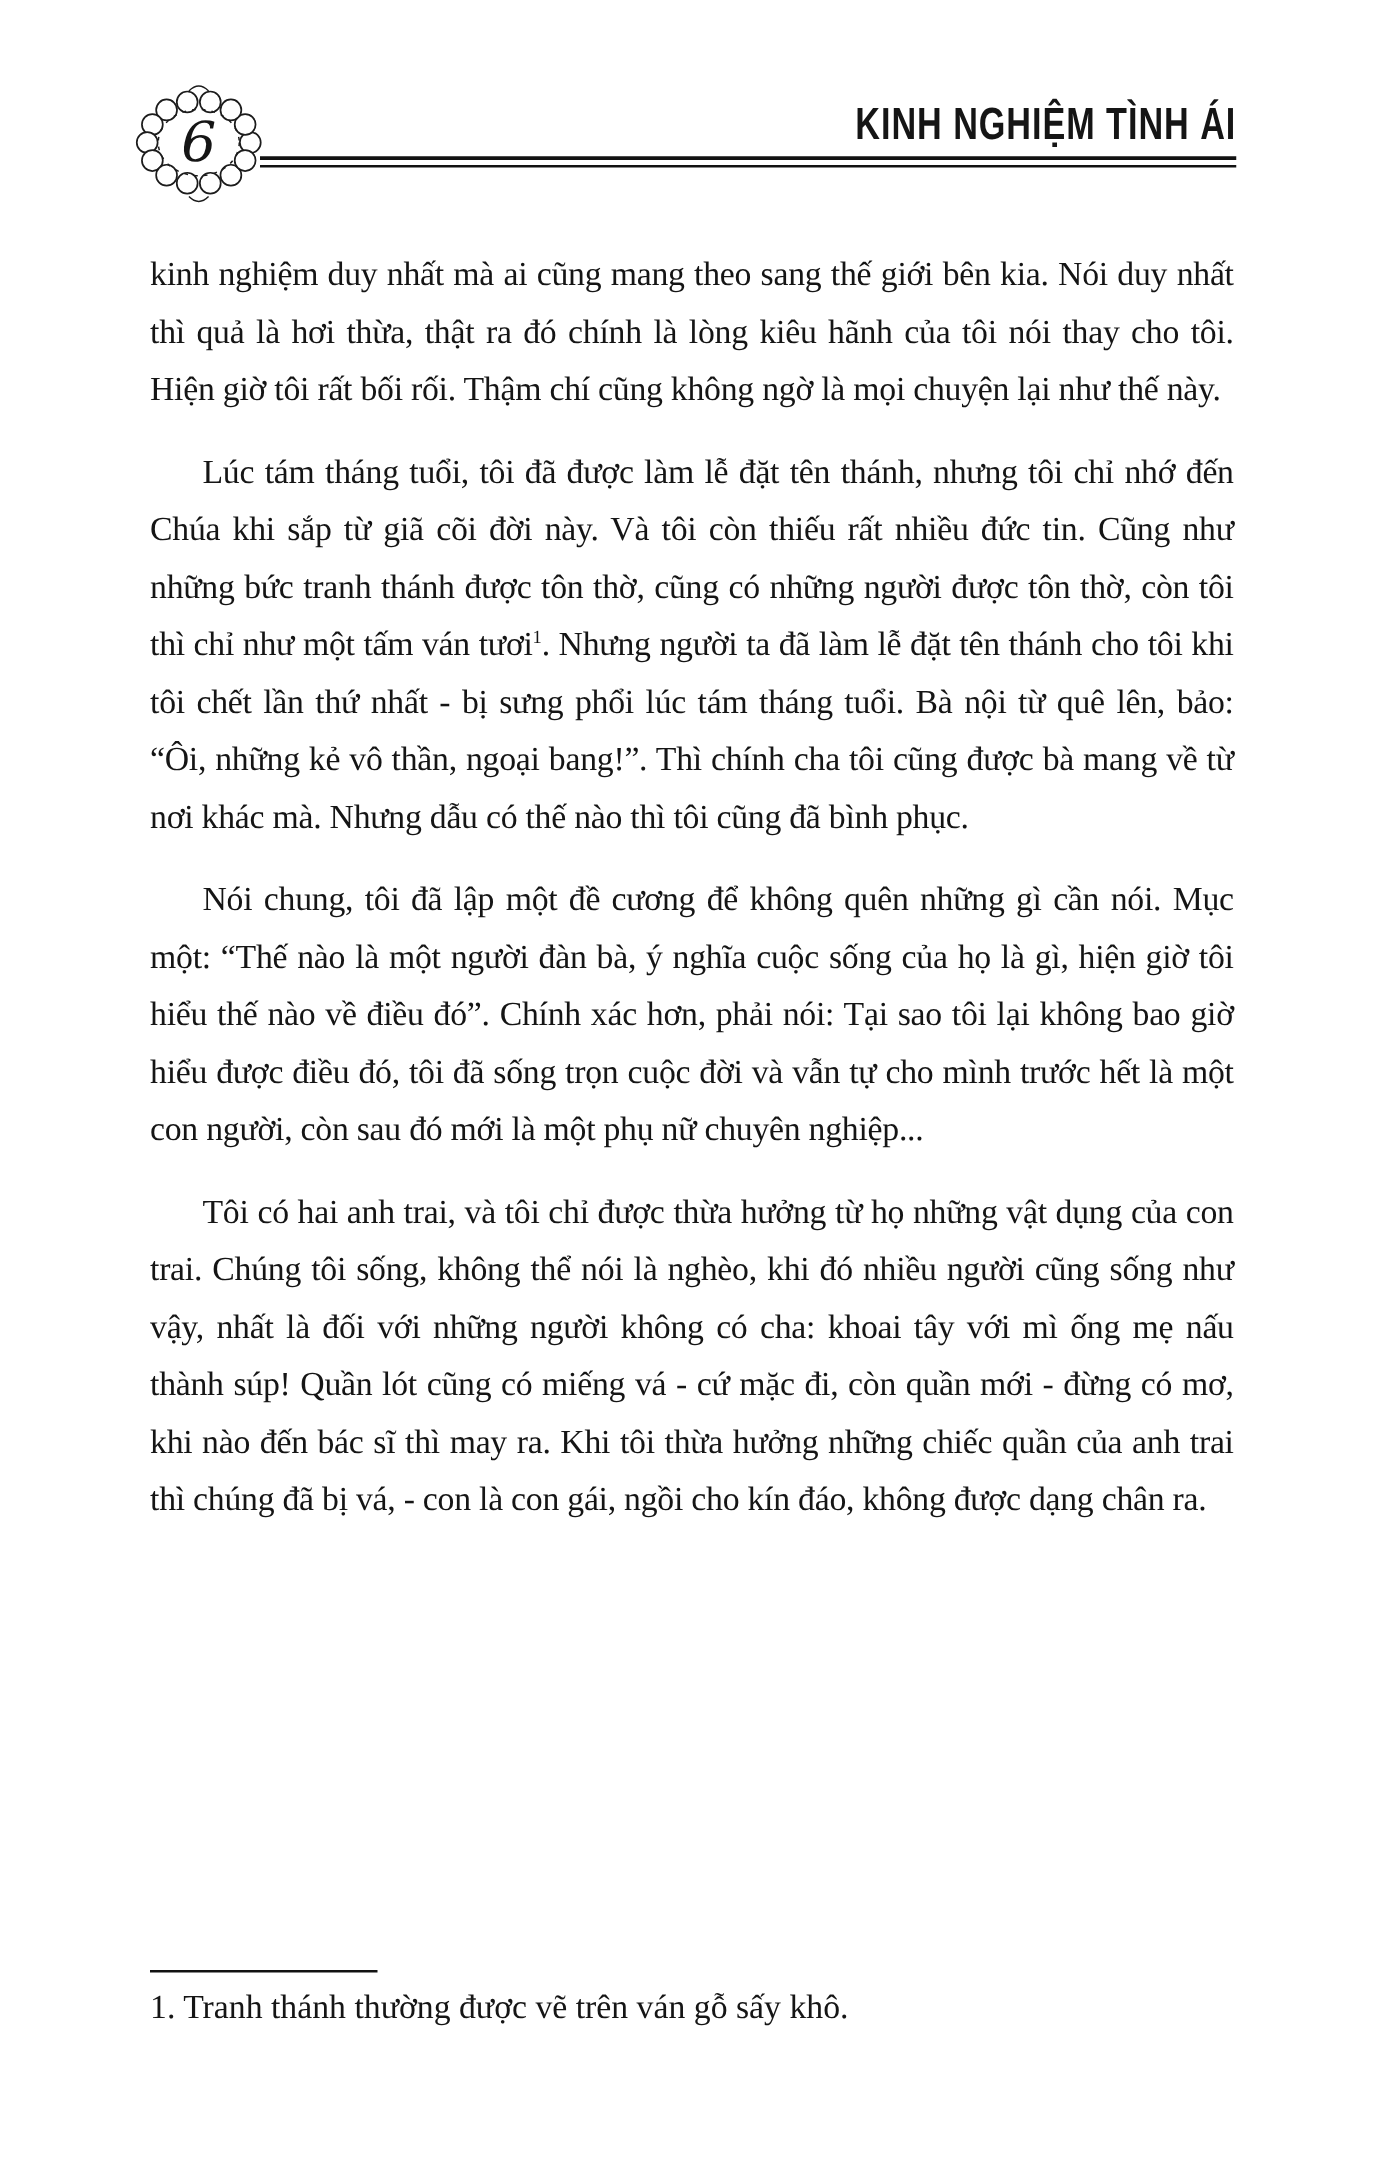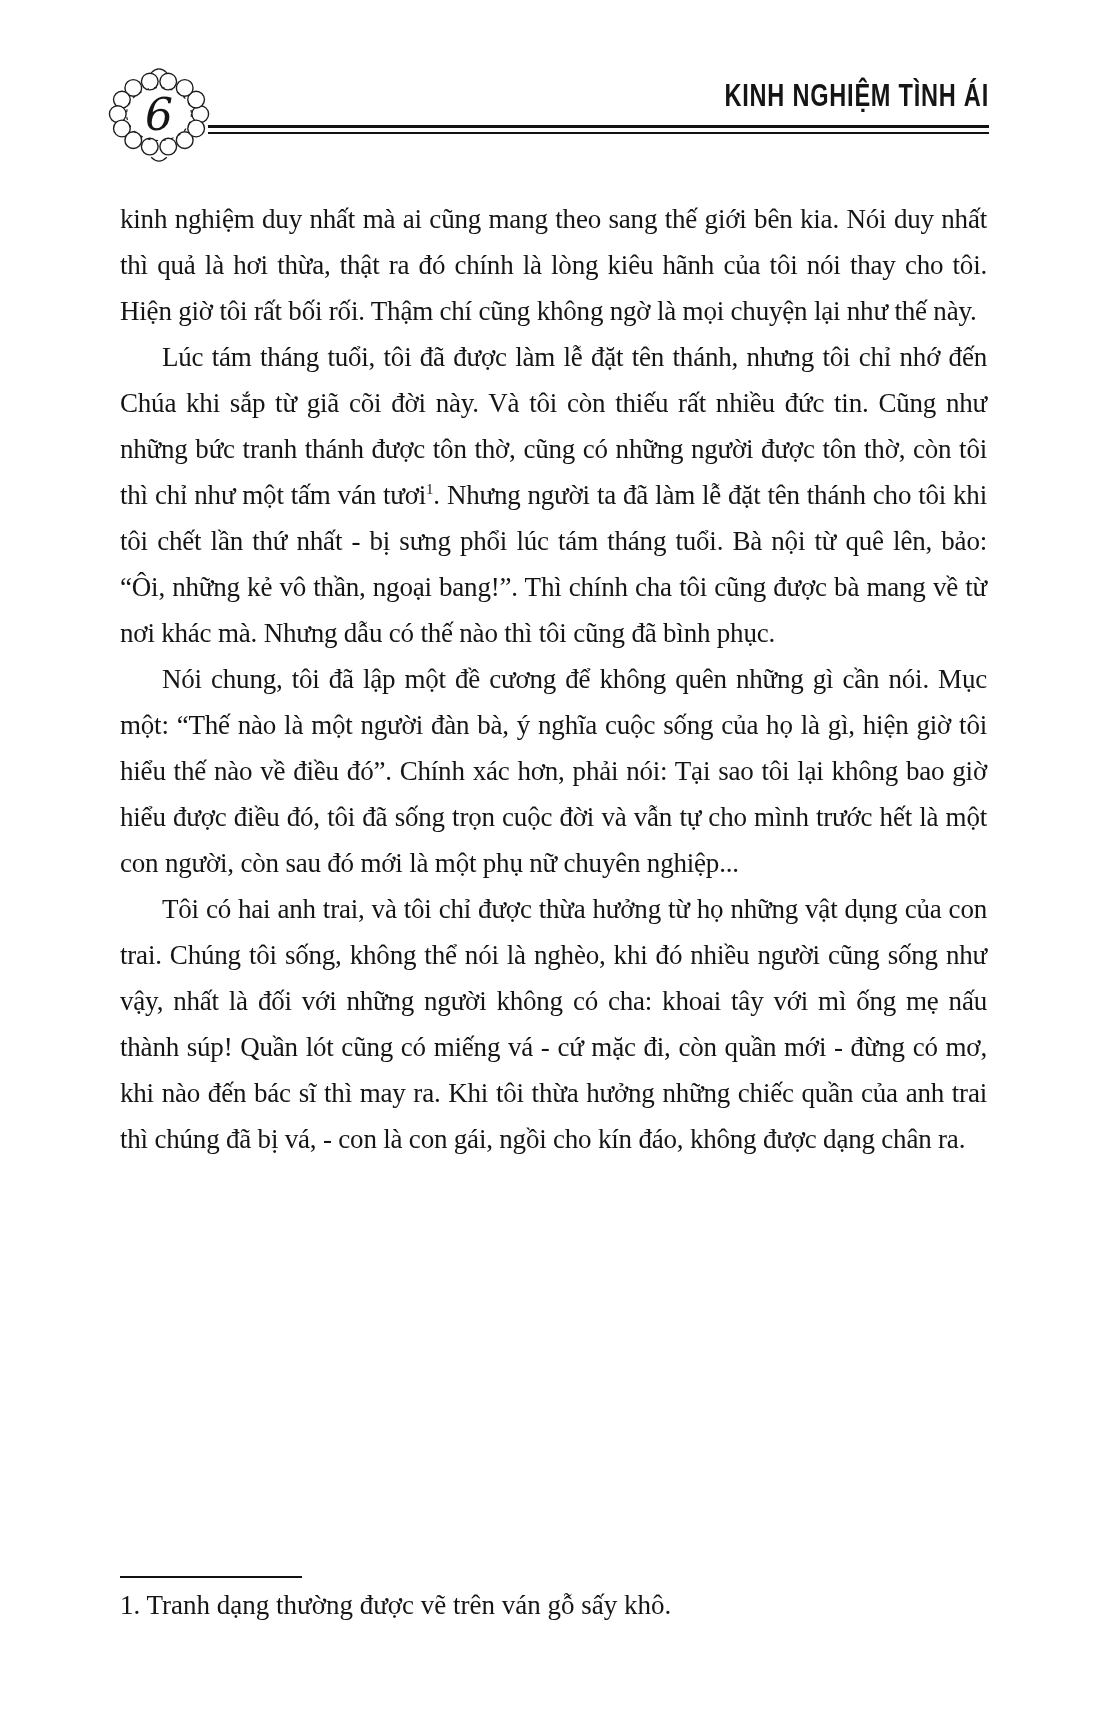--- a/index.html
+++ b/index.html
@@ -50,21 +50,21 @@
     border-bottom: 2px solid #121212;
     z-index: 1;
   }
   .running-title {
     position: absolute;
     top: 78px;
     right: 114px;
     text-align: right;
     font-family: "Liberation Sans", sans-serif;
     font-weight: 700;
-    font-size: 31px;
+    font-size: 36px;
     letter-spacing: 1px;
     white-space: nowrap;
   }
   .running-title .squeeze {
     display: inline-block;
     transform: scaleX(0.76);
     transform-origin: 100% 50%;
   }
 
   
@@ -72,21 +72,21 @@
     position: absolute;
     left: 120px;
     right: 116px;
     top: 196px;
     font-size: 27px;
     line-height: 46px;
     text-align: justify;
     letter-spacing: -0.2px;
   }
   .body-text p { margin: 0; }
-  .body-text p + p { }
+  .body-text p + p { margin-top: 20px; }
   .body-text p.indent { text-indent: 42px; }
   sup.fn-mark {
     font-size: 0.55em;
     line-height: 0;
     vertical-align: super;
   }
 
   
   .footnote-section {
     position: absolute;
@@ -146,16 +146,16 @@
 
   <main class="body-text">
     <p>kinh nghiệm duy nhất mà ai cũng mang theo sang thế giới bên kia. Nói duy nhất thì quả là hơi thừa, thật ra đó chính là lòng kiêu hãnh của tôi nói thay cho tôi. Hiện giờ tôi rất bối rối. Thậm chí cũng không ngờ là mọi chuyện lại như thế này.</p>
     <p class="indent"><span>Lúc tám tháng tuổi, tôi đã được làm lễ đặt tên thánh, nhưng tôi chỉ nhớ đến Chúa khi sắp từ giã cõi đời này. Và tôi còn thiếu rất nhiều đức tin. Cũng như những bức tranh thánh được tôn thờ, cũng có những người được tôn thờ, còn tôi thì chỉ như một tấm ván tươi</span><sup class="fn-mark">1</sup><span>. Nhưng người ta đã làm lễ đặt tên thánh cho tôi khi tôi chết lần thứ nhất - bị sưng phổi lúc tám tháng tuổi. Bà nội từ quê lên, bảo: “Ôi, những kẻ vô thần, ngoại bang!”. Thì chính cha tôi cũng được bà mang về từ nơi khác mà. Nhưng dẫu có thế nào thì tôi cũng đã bình phục.</span></p>
     <p class="indent">Nói chung, tôi đã lập một đề cương để không quên những gì cần nói. Mục một: “Thế nào là một người đàn bà, ý nghĩa cuộc sống của họ là gì, hiện giờ tôi hiểu thế nào về điều đó”. Chính xác hơn, phải nói: Tại sao tôi lại không bao giờ hiểu được điều đó, tôi đã sống trọn cuộc đời và vẫn tự cho mình trước hết là một con người, còn sau đó mới là một phụ nữ chuyên nghiệp...</p>
     <p class="indent">Tôi có hai anh trai, và tôi chỉ được thừa hưởng từ họ những vật dụng của con trai. Chúng tôi sống, không thể nói là nghèo, khi đó nhiều người cũng sống như vậy, nhất là đối với những người không có cha: khoai tây với mì ống mẹ nấu thành súp! Quần lót cũng có miếng vá - cứ mặc đi, còn quần mới - đừng có mơ, khi nào đến bác sĩ thì may ra. Khi tôi thừa hưởng những chiếc quần của anh trai thì chúng đã bị vá, - con là con gái, ngồi cho kín đáo, không được dạng chân ra.</p>
   </main>
 
   <footer class="footnote-section">
     <div class="footnote-rule"></div>
-    <p class="footnote-text"><span>1.</span> <span>Tranh dạng thường được vẽ trên ván gỗ sấy khô.</span></p>
+    <p class="footnote-text"><span>1.</span> <span>Tranh thánh thường được vẽ trên ván gỗ sấy khô.</span></p>
   </footer>
 
 </div>
 
 </body></html>

